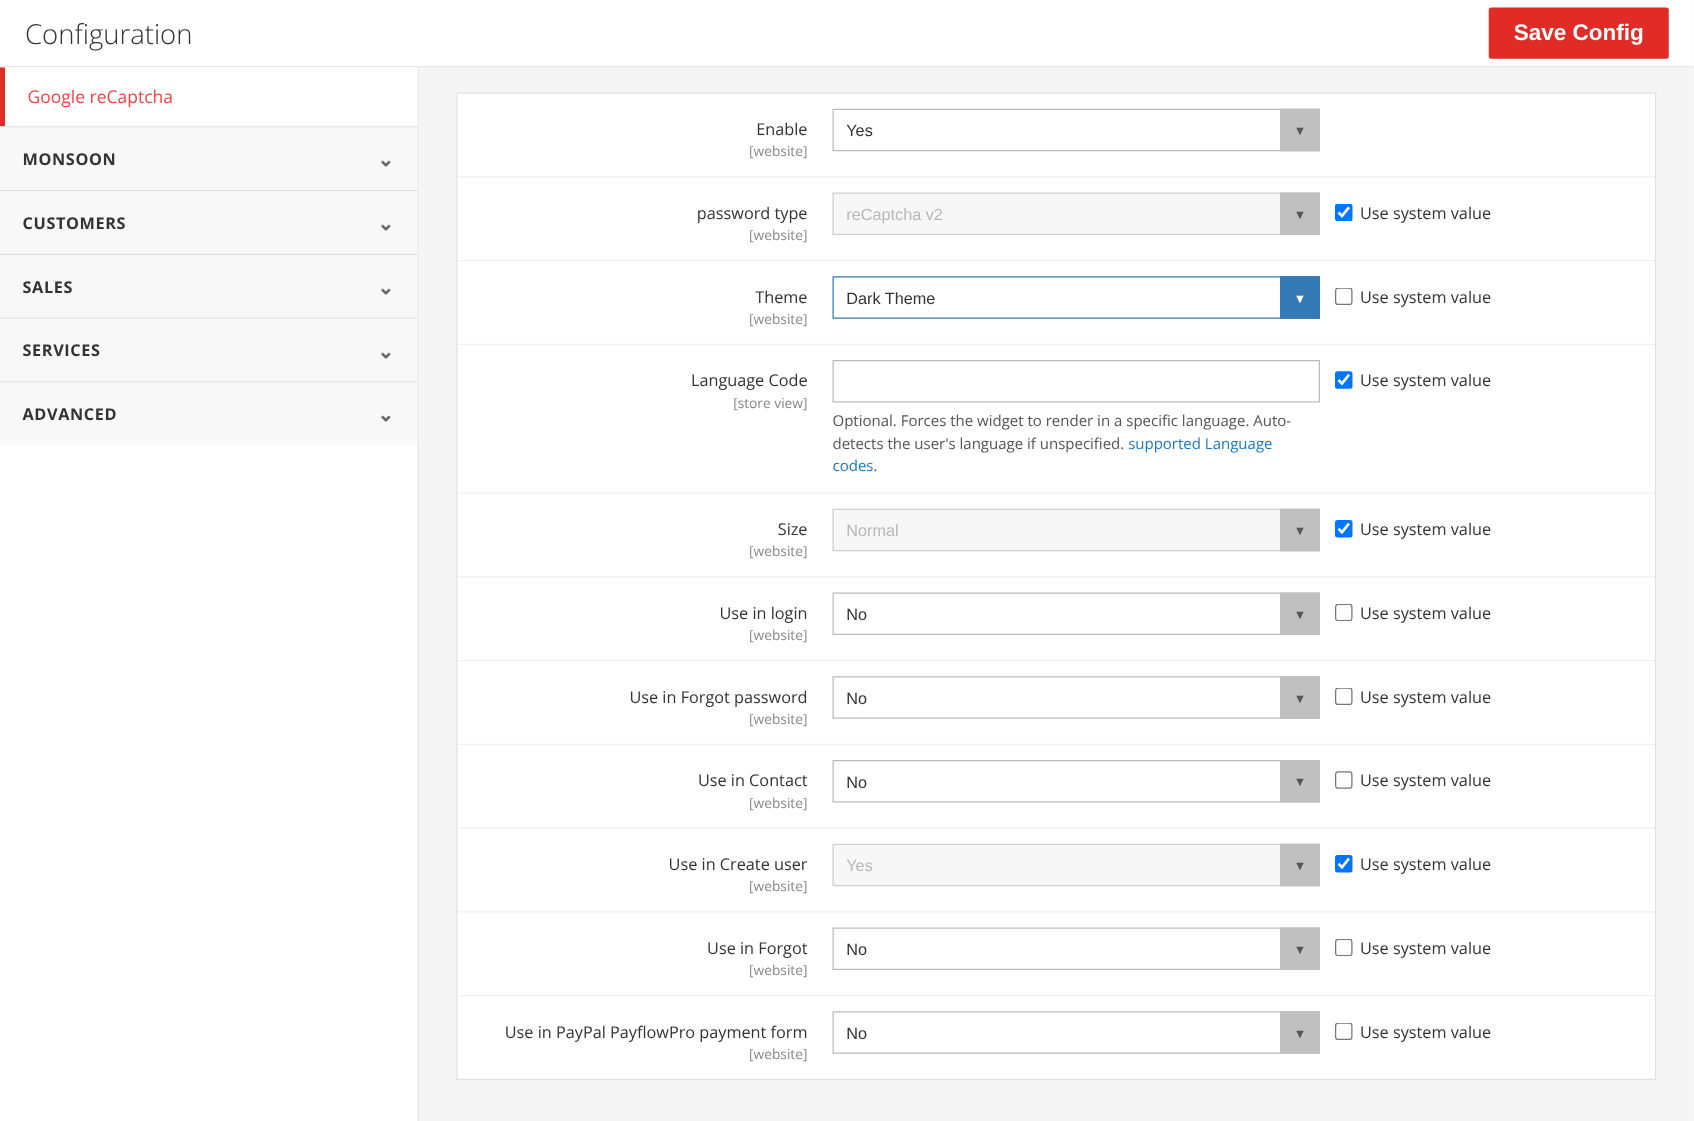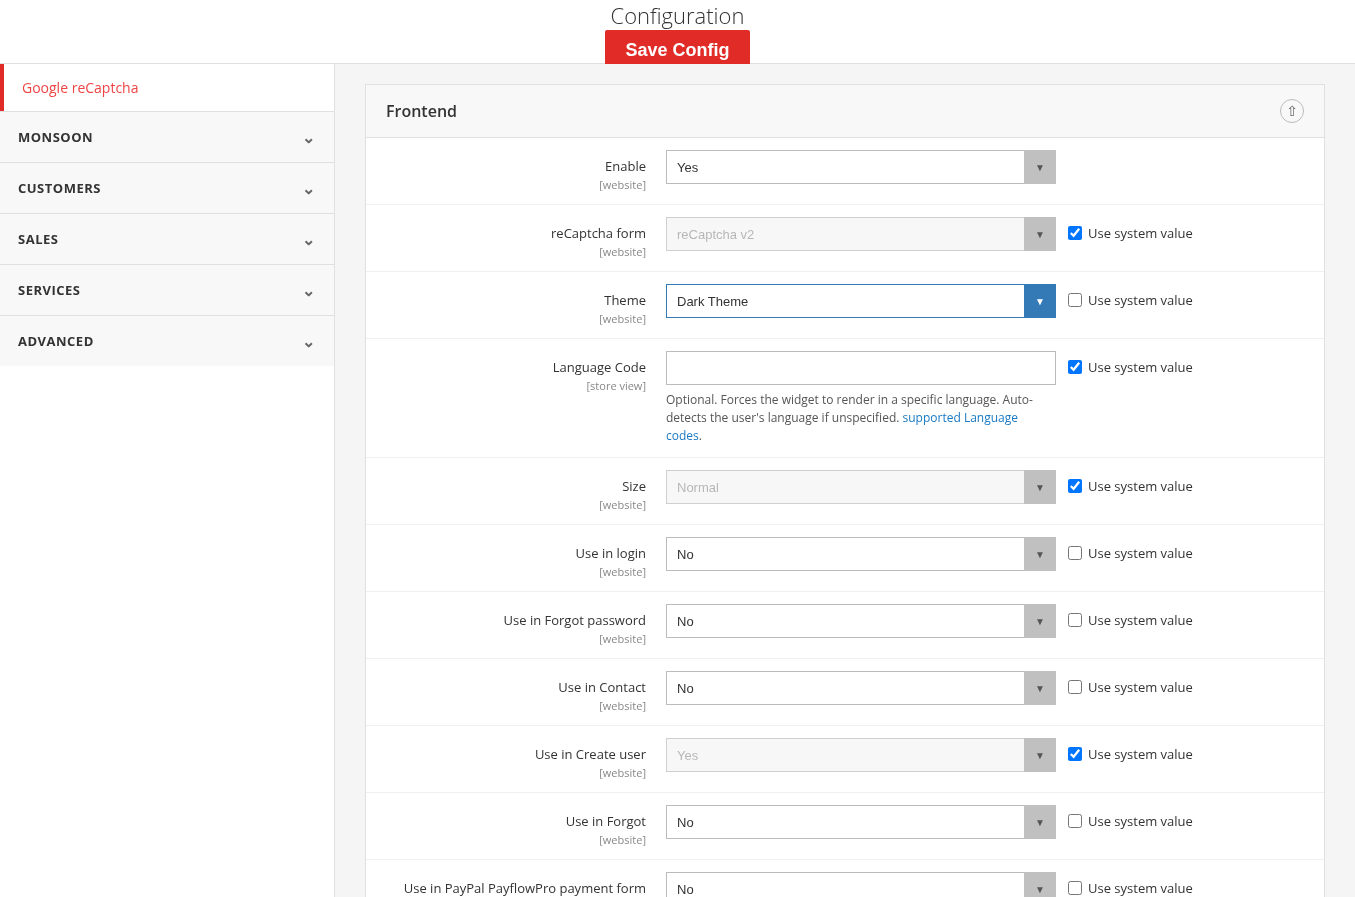--- a/index.html
+++ b/index.html
@@ -3,25 +3,24 @@
   <meta charset="utf-8">
   <style>
     * { box-sizing: border-box; margin: 0; padding: 0; }
     body { font-family: 'Open Sans', Arial, sans-serif; font-size: 13px; color: #333; background: #f5f5f5; }
 
     
     .header {
       background: #fff;
       border-bottom: 1px solid #e0e0e0;
       padding: 0 20px;
-      height: 64px;
+      height: 54px;
       display: flex;
       align-items: center;
       justify-content: space-between;
-      flex-direction: column;
     }
     .header-title {
       font-size: 22px;
       font-weight: 300;
       color: #333;
     }
     .save-btn {
       background: #e02b27;
       color: #fff;
       border: none;
@@ -270,44 +269,40 @@
     <div class="sidebar-section-header">
       <span>ADVANCED</span>
       <span class="chevron-down">⌄</span>
     </div>
   </div>
       </div>
   </div>
 
   <div class="main">
     <div class="section-card">
-      <div class="section-header">
-        <span class="section-title">Frontend</span>
-        <button class="collapse-btn">⇧</button>
-      </div>
       <div class="form-body" id="form-body">
           <div class="form-row">
     <div class="form-label-col">
       <span class="form-label">Enable</span>
       <span class="form-sublabel">[website]</span>
     </div>
     <div class="form-control-col">
 
       <div class="form-select-wrap">
         <select class="form-select ">
           <option selected="">Yes</option><option>No</option>
         </select>
         <span class="select-arrow ">▼</span>
       </div>
 
     </div>
   </div>
           <div class="form-row">
     <div class="form-label-col">
-      <span class="form-label">reCaptcha form</span>
+      <span class="form-label">password type</span>
       <span class="form-sublabel">[website]</span>
     </div>
     <div class="form-control-col">
 
       <div class="form-select-wrap">
         <select class="form-select " disabled="">
           <option selected="">reCaptcha v2</option><option>reCaptcha v3</option>
         </select>
         <span class="select-arrow ">▼</span>
       </div>

